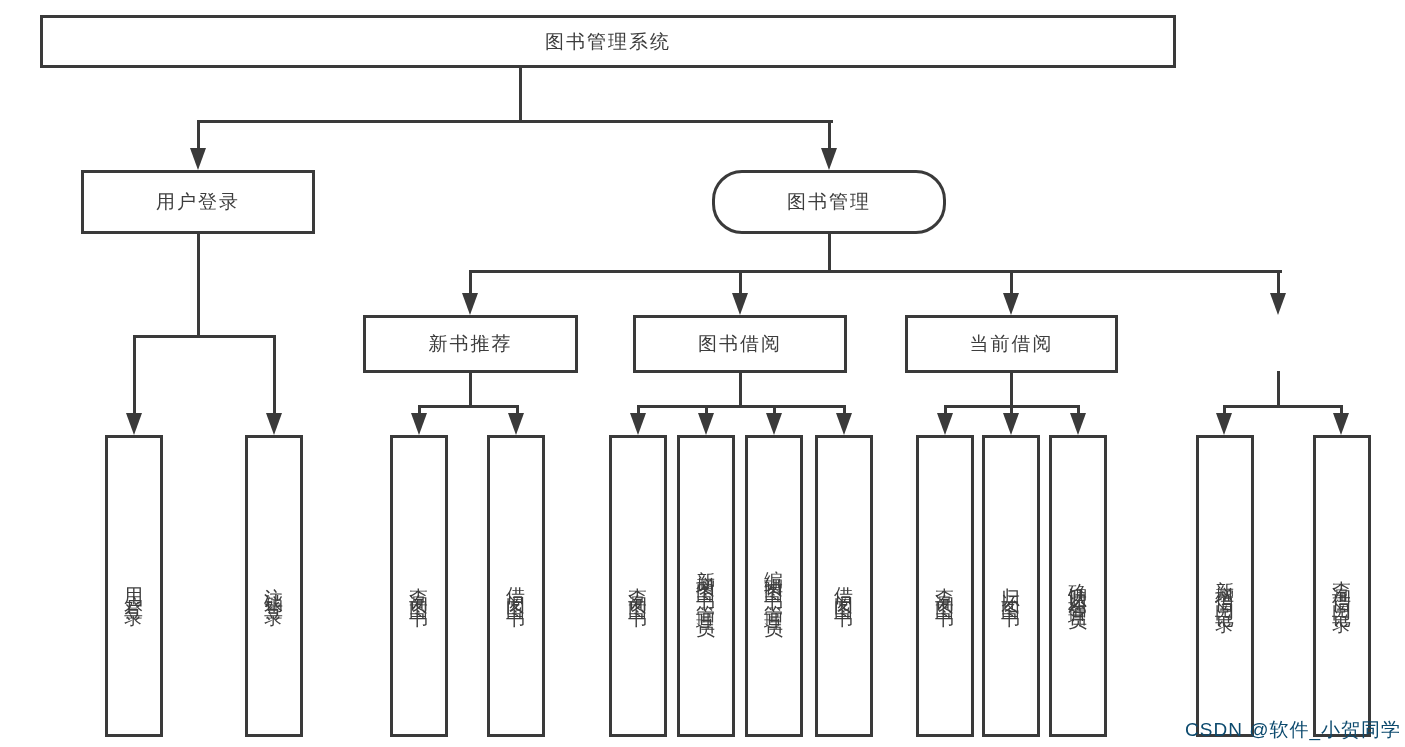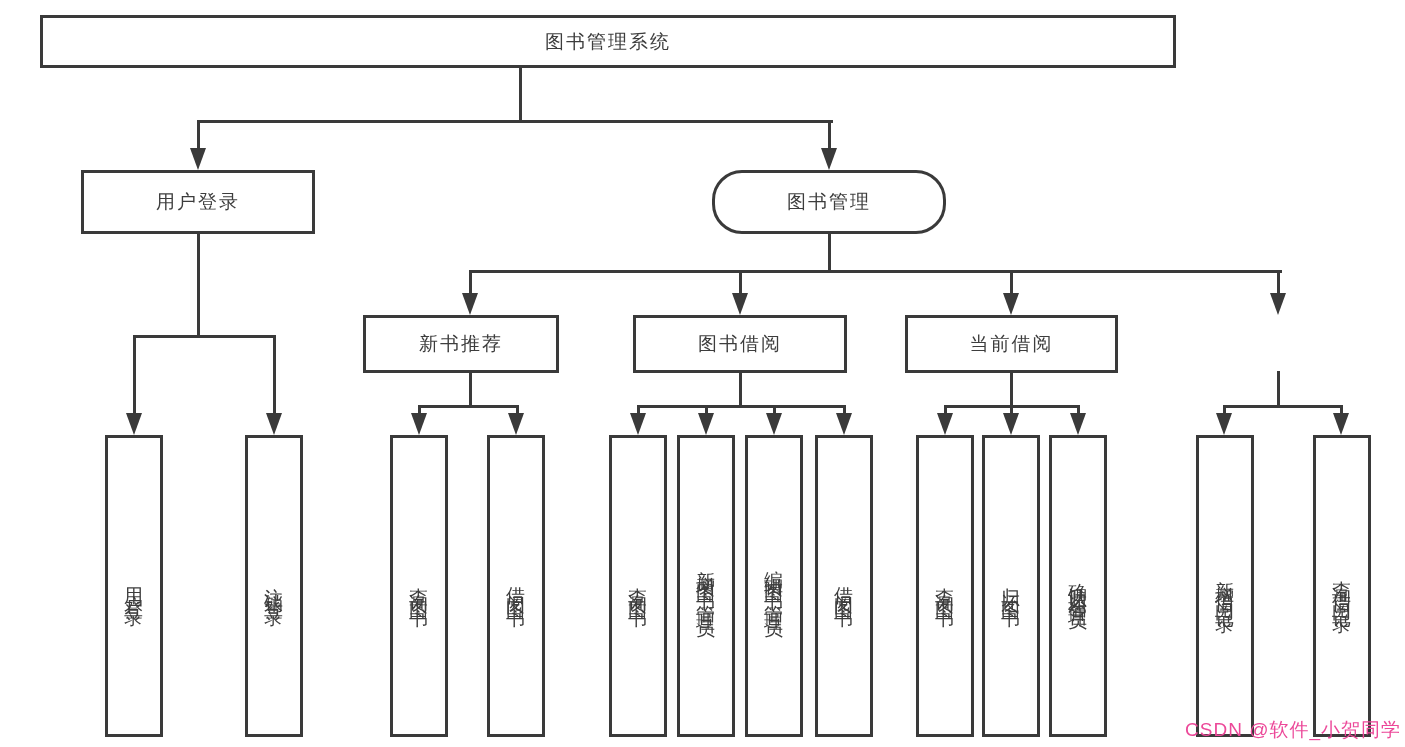--- a/index.html
+++ b/index.html
@@ -56,21 +56,21 @@
     border-left: 8px solid transparent;
     border-right: 8px solid transparent;
     border-top: 22px solid #3a3a3a;
   }
   .watermark {
     position: absolute;
     right: 4px;
     bottom: 4px;
     font-size: 19px;
     letter-spacing: 1px;
-    color: #ec4899;
+    color: #0c4a6e;
     background: transparent;
   }
 </style>
 </head>
 <body>
 
 <div class="canvas">
 
   <div class="hbox" style="left:22px; top:15px; width:1136px; height:53px;margin-left:18px;">
     <span>图书管理系统</span>
@@ -101,21 +101,21 @@
   <div class="hl" style="left:469px; top:270px; width:813px;"></div>
   <div class="vl" style="left:469px; top:270px; height:26px;"></div>
   <div class="arr" style="left:462px; top:293px;"></div>
   <div class="vl" style="left:739px; top:270px; height:26px;"></div>
   <div class="arr" style="left:732px; top:293px;"></div>
   <div class="vl" style="left:1010px; top:270px; height:26px;"></div>
   <div class="arr" style="left:1003px; top:293px;"></div>
   <div class="vl" style="left:1277px; top:270px; height:26px;"></div>
   <div class="arr" style="left:1270px; top:293px;"></div>
 
-  <div class="hbox" style="left:363px; top:315px; width:196px; height:58px;text-align:right;">
+  <div class="hbox" style="left:363px; top:315px; width:215px; height:58px;text-align:right;">
     <span>新书推荐</span>
   </div>
   <div class="hbox" style="left:633px; top:315px; width:214px; height:58px;">
     <span>图书借阅</span>
   </div>
   <div class="hbox" style="left:905px; top:315px; width:213px; height:58px;">
     <span>当前借阅</span>
   </div>
 
   <div class="vl" style="left:469px; top:371px; height:37px;"></div>

